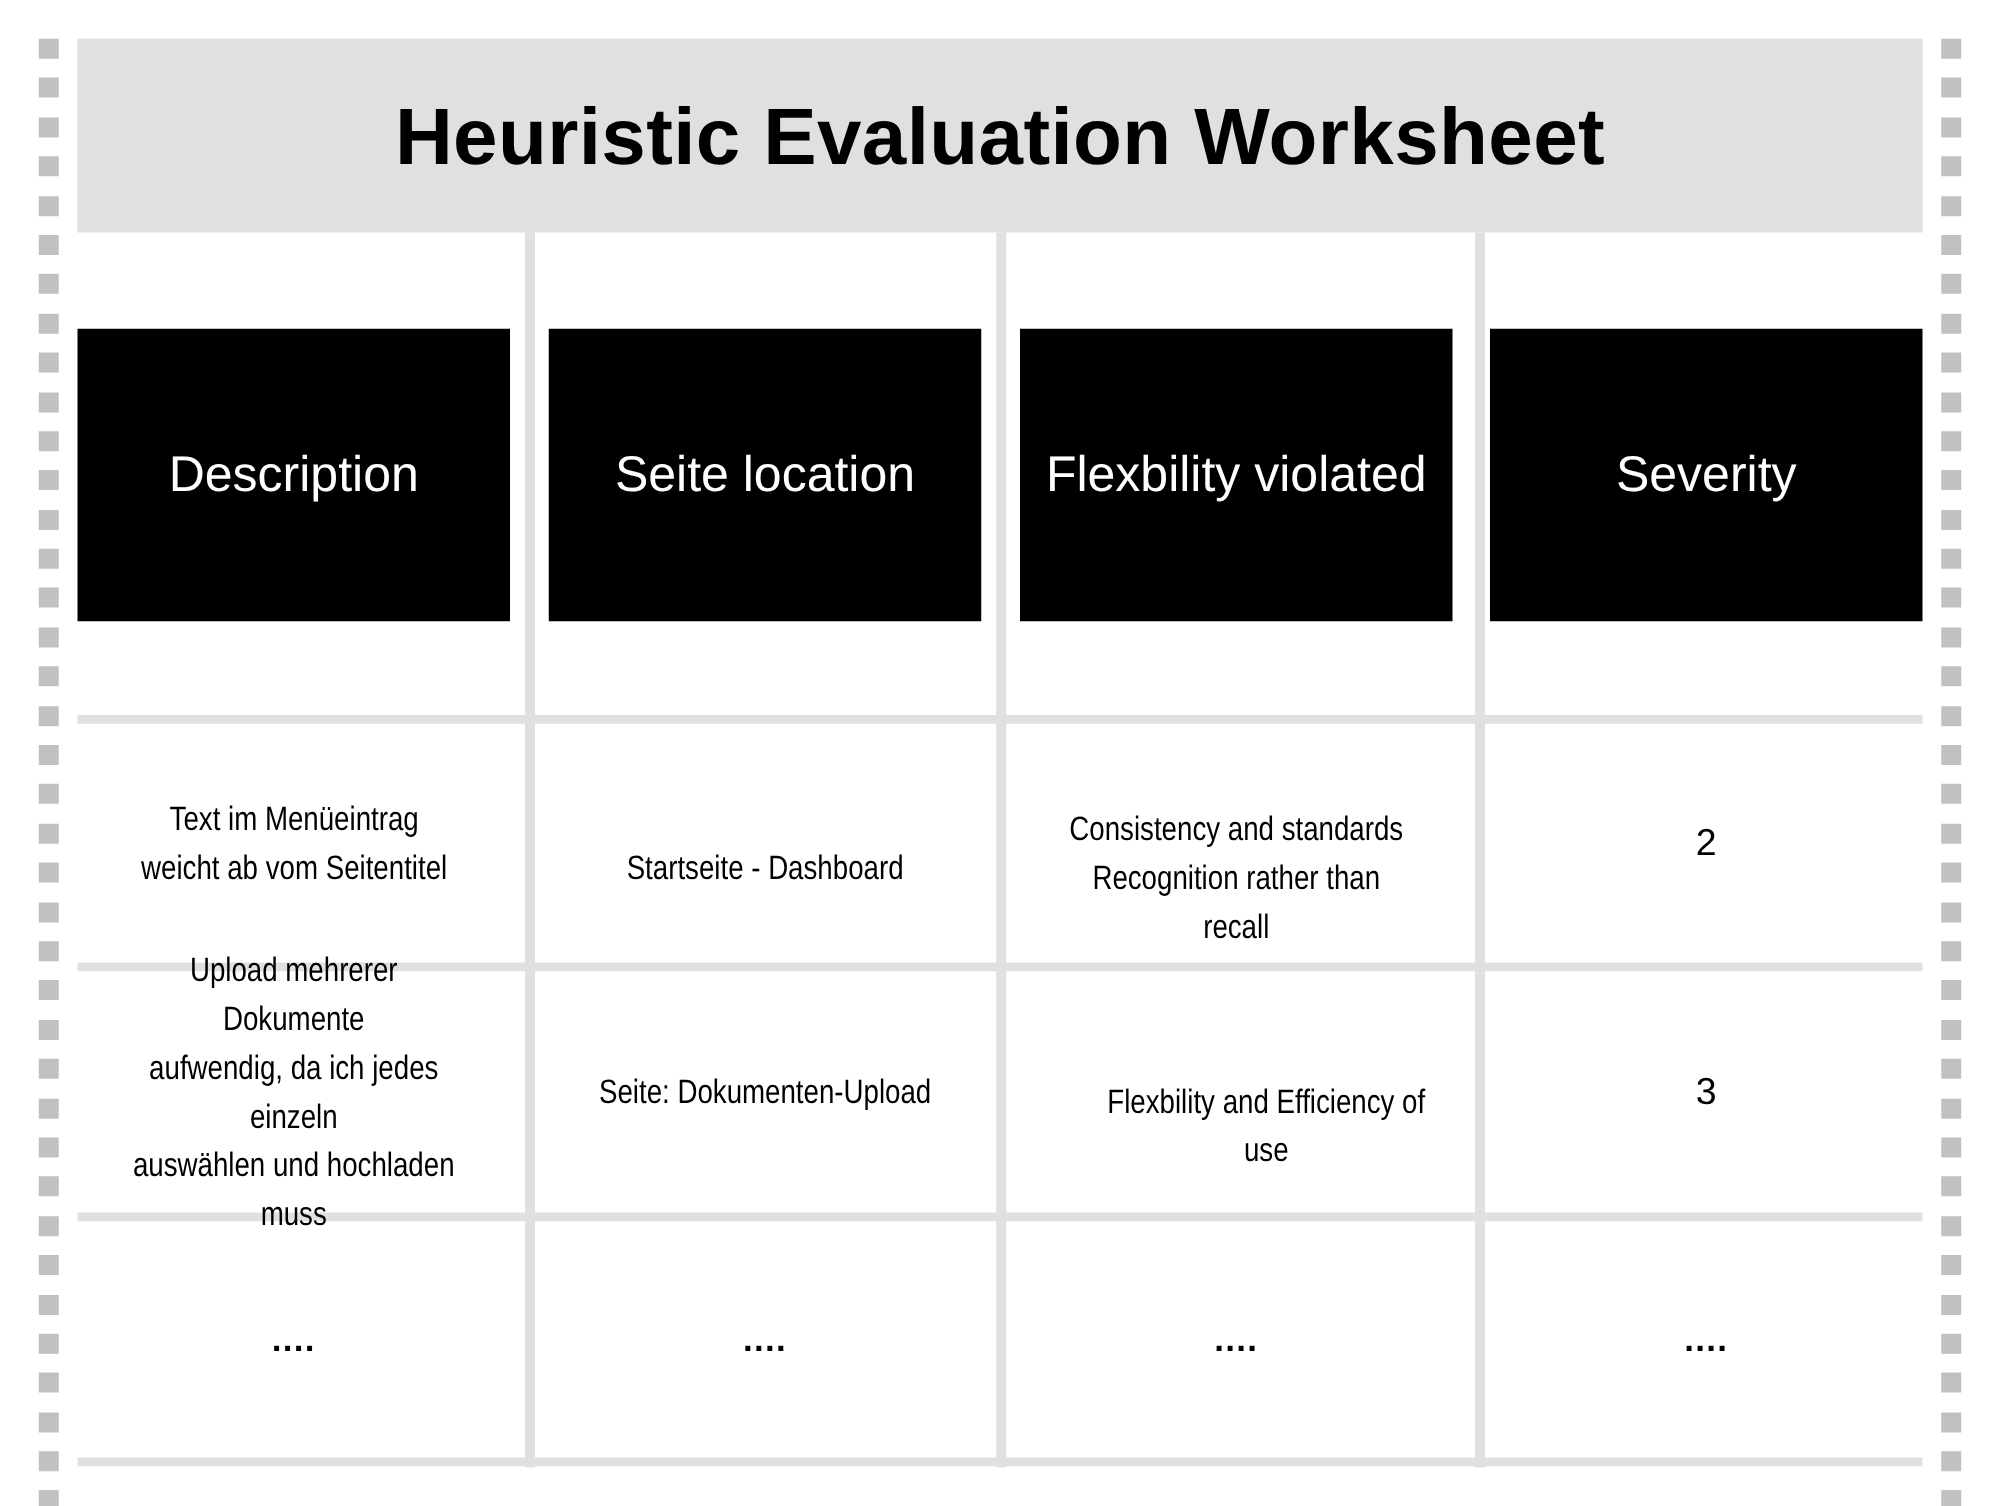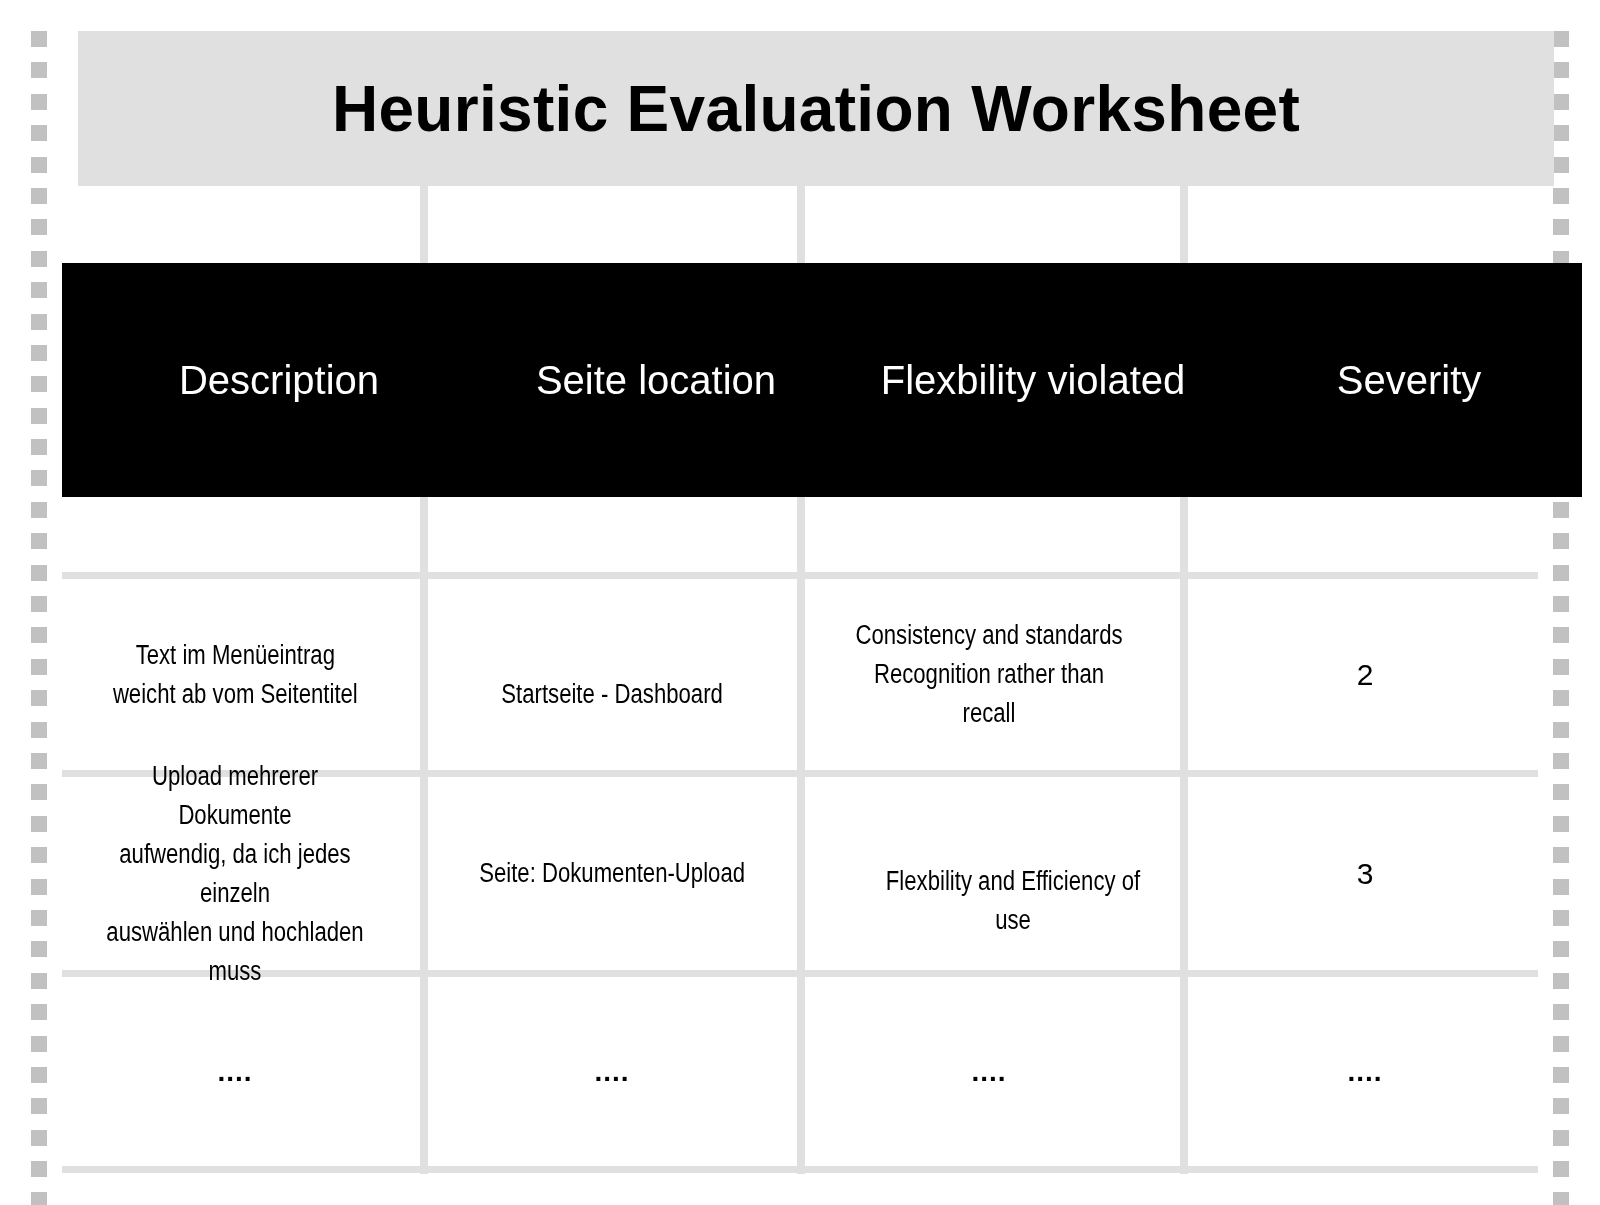--- a/index.html
+++ b/index.html
@@ -5,29 +5,29 @@
   html, body { margin: 0; padding: 0; background: #ffffff; }
   body { width: 1600px; height: 1205px; position: relative; overflow: hidden;
          font-family: "Liberation Sans", sans-serif; color: #000; }
   .perf { position: absolute; top: 31px; width: 16px; }
   .perf span { display: block; width: 16px; height: 16px; background: #c1c1c1;
                margin-bottom: 15.4px; }
   .perf.left { left: 31px; }
   .perf.right { left: 1553px; }
 
   .title-band { position: absolute; left: 62px; top: 31px; width: 1476px; height: 155px;
-                background: #e0e0e0; display: flex; align-items: center; justify-content: center; margin-left: 16px; }
+                background: #e0e0e0; display: flex; align-items: center; justify-content: center; }
   .title-band h1 { margin: 0; font-size: 64px; font-weight: bold; letter-spacing: 0.3px; }
 
   .vline { position: absolute; top: 186px; width: 8px; height: 988px; background: #e0e0e0; }
   .hline { position: absolute; left: 62px; width: 1476px; height: 7px; background: #e0e0e0; }
 
   .col-header { position: absolute; top: 263px; width: 346px; height: 234px; background: #000;
                 color: #fff; display: flex; align-items: center; justify-content: center;
-                font-size: 40px; padding-left: 44px; }
+                font-size: 40px; }
 
   .cell { position: absolute; width: 346px; display: flex; align-items: center; justify-content: center;
           text-align: center; font-size: 27px; line-height: 39px; transform-origin: center; }
   .cell .txt { display: inline-block; transform: scaleX(0.82); white-space: pre-line; }
   .cell.num { font-size: 30px; }
   .cell.num .txt { transform: none; }
   .cell.ellipsis .txt { transform: none; font-weight: bold; font-size: 28px; letter-spacing: 1px; }
 </style>
 </head>
 <body>
@@ -132,21 +132,21 @@
 <div class="col-header" style="left:1192px">Severity</div>
 
 <div>
   <div class="cell" style="left:62px;top:579px;height:191px">
     <span class="txt">Text im Menüeintrag
 weicht ab vom Seitentitel</span>
     </div>
   <div class="cell" style="left:439px;top:579px;height:230px">
     <span class="txt">Startseite - Dashboard</span>
     </div>
-  <div class="cell" style="left:816px;top:579px;height:191px">
+  <div class="cell" style="left:816px;top:607px;height:191px">
     <span class="txt">Consistency and standards
 Recognition rather than recall</span>
     </div>
   <div class="cell num" style="left:1192px;top:579px;height:191px">
     <span class="txt">2</span>
     </div>
 </div>
 
 <div>
   <div class="cell" style="left:62px;top:777px;height:193px">

